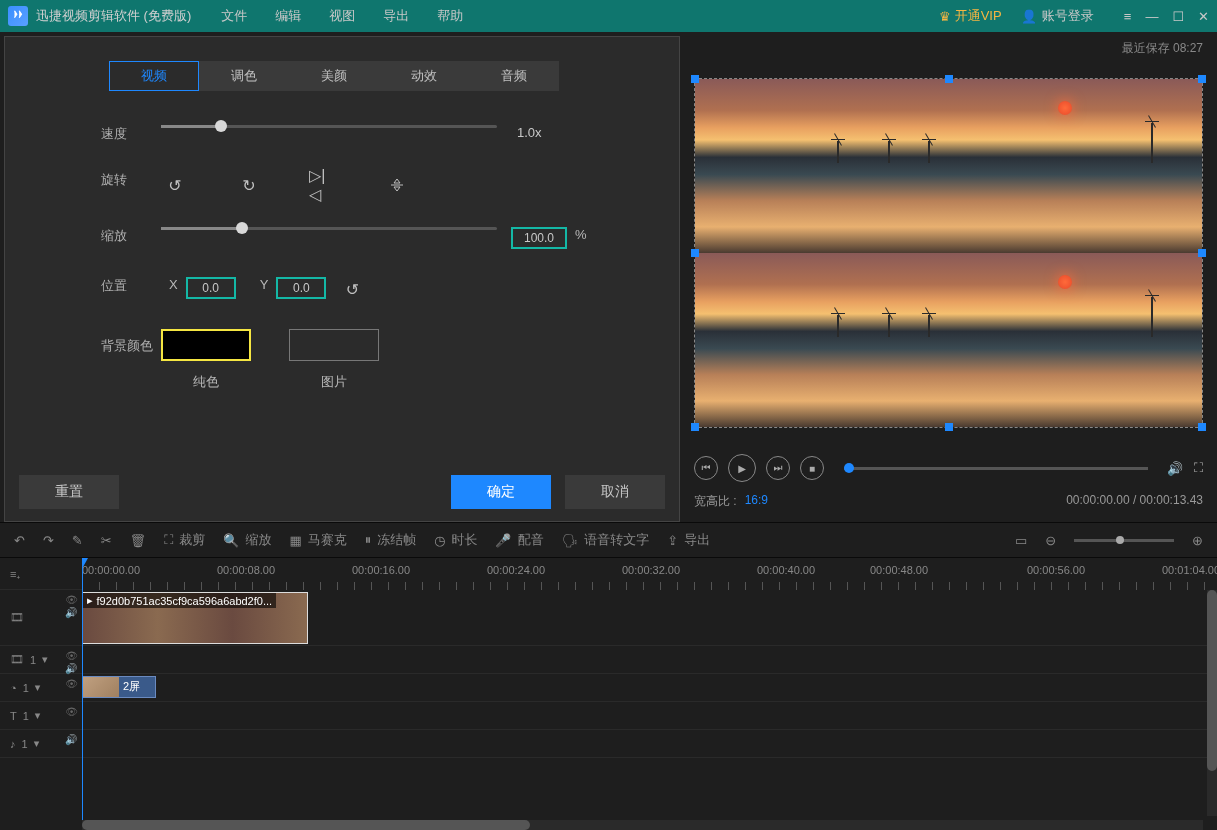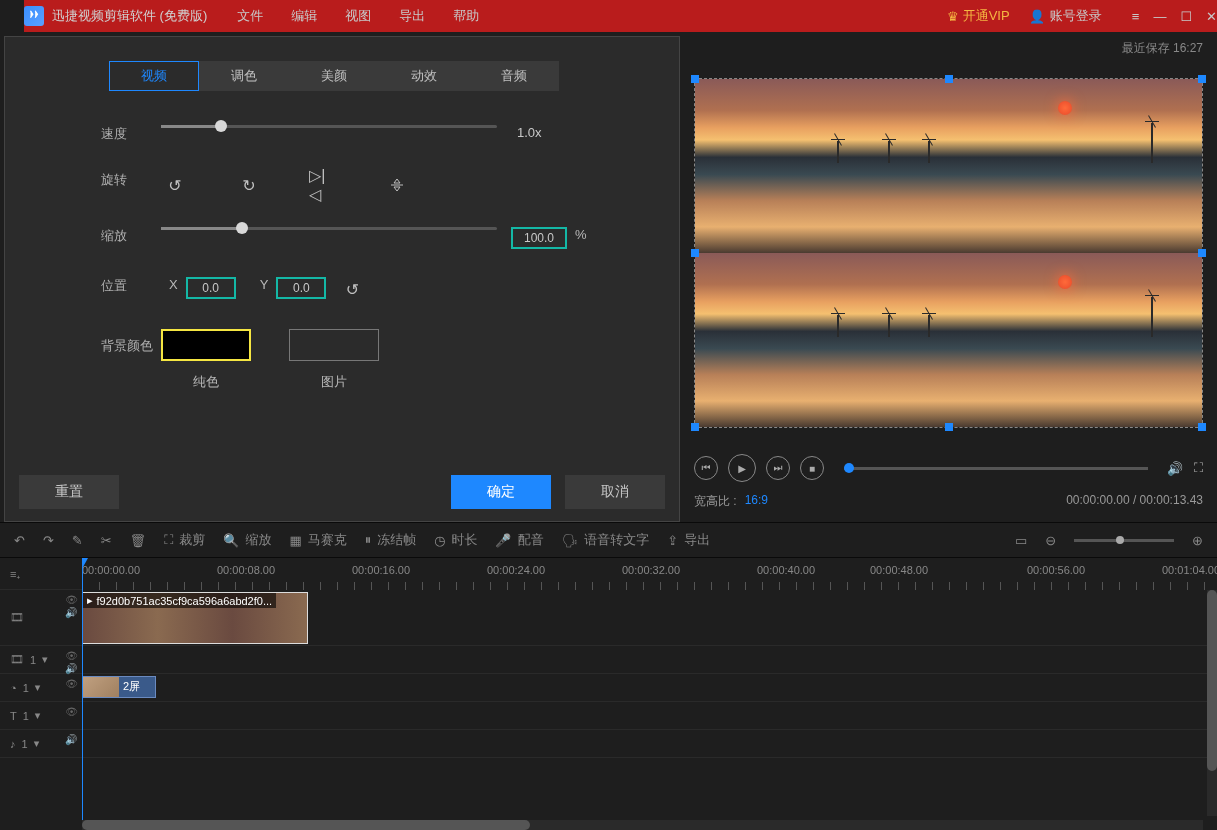--- a/index.html
+++ b/index.html
@@ -1,19 +1,19 @@
 <!DOCTYPE html>
 <html><head>
 <meta charset="utf-8">
 <style>
 * { margin: 0; padding: 0; box-sizing: border-box; font-family: "Microsoft YaHei", Arial, sans-serif; }
 body { background: #1e1e1e; color: #b8b8b8; font-size: 13px; width: 1217px; height: 830px; overflow: hidden; user-select: none; }
 
 
-.titlebar { height: 32px; background: #b91c1c; display: flex; align-items: center; padding: 0 0; margin-left: 24px; }
+.titlebar { height: 32px; background: #0f766e; display: flex; align-items: center; padding: 0 8px; }
 .app-icon { width: 20px; height: 20px; background: linear-gradient(135deg,#3a8fff,#5aa0ff); border-radius: 3px; display: flex; align-items: center; justify-content: center; margin-right: 8px; }
 .app-icon svg { width: 14px; height: 14px; }
 .titlebar .title { color: #d0d0d0; font-size: 13px; margin-right: 20px; }
 .menu { display: flex; gap: 28px; margin-left: 10px; }
 .menu span { color: #c8c8c8; cursor: pointer; }
 .title-right { margin-left: auto; display: flex; align-items: center; gap: 20px; }
 .vip { color: #f5b642; display: flex; align-items: center; gap: 4px; }
 .login { color: #c8c8c8; display: flex; align-items: center; gap: 4px; }
 .winbtns { display: flex; gap: 14px; margin-left: 10px; color: #c8c8c8; }
 
@@ -202,21 +202,21 @@
     </div>
 
     <div class="panel-btns">
       <div class="btn btn-reset">重置</div>
       <div class="btn btn-ok">确定</div>
       <div class="btn btn-cancel">取消</div>
     </div>
   </div>
 
   <div class="right-panel">
-    <div class="last-save">最近保存 16:27</div>
+    <div class="last-save">最近保存 08:27</div>
     <div class="preview-box">
       <div class="preview-half">
         <div class="sun"></div>
         <div class="wind" style="left:28%"></div>
           <div class="wind" style="left:38%"></div>
           <div class="wind" style="left:46%"></div>
           <div class="wind" style="left:90%;height:40px"></div>
       </div>
       <div class="preview-half">
         <div class="sun"></div>

